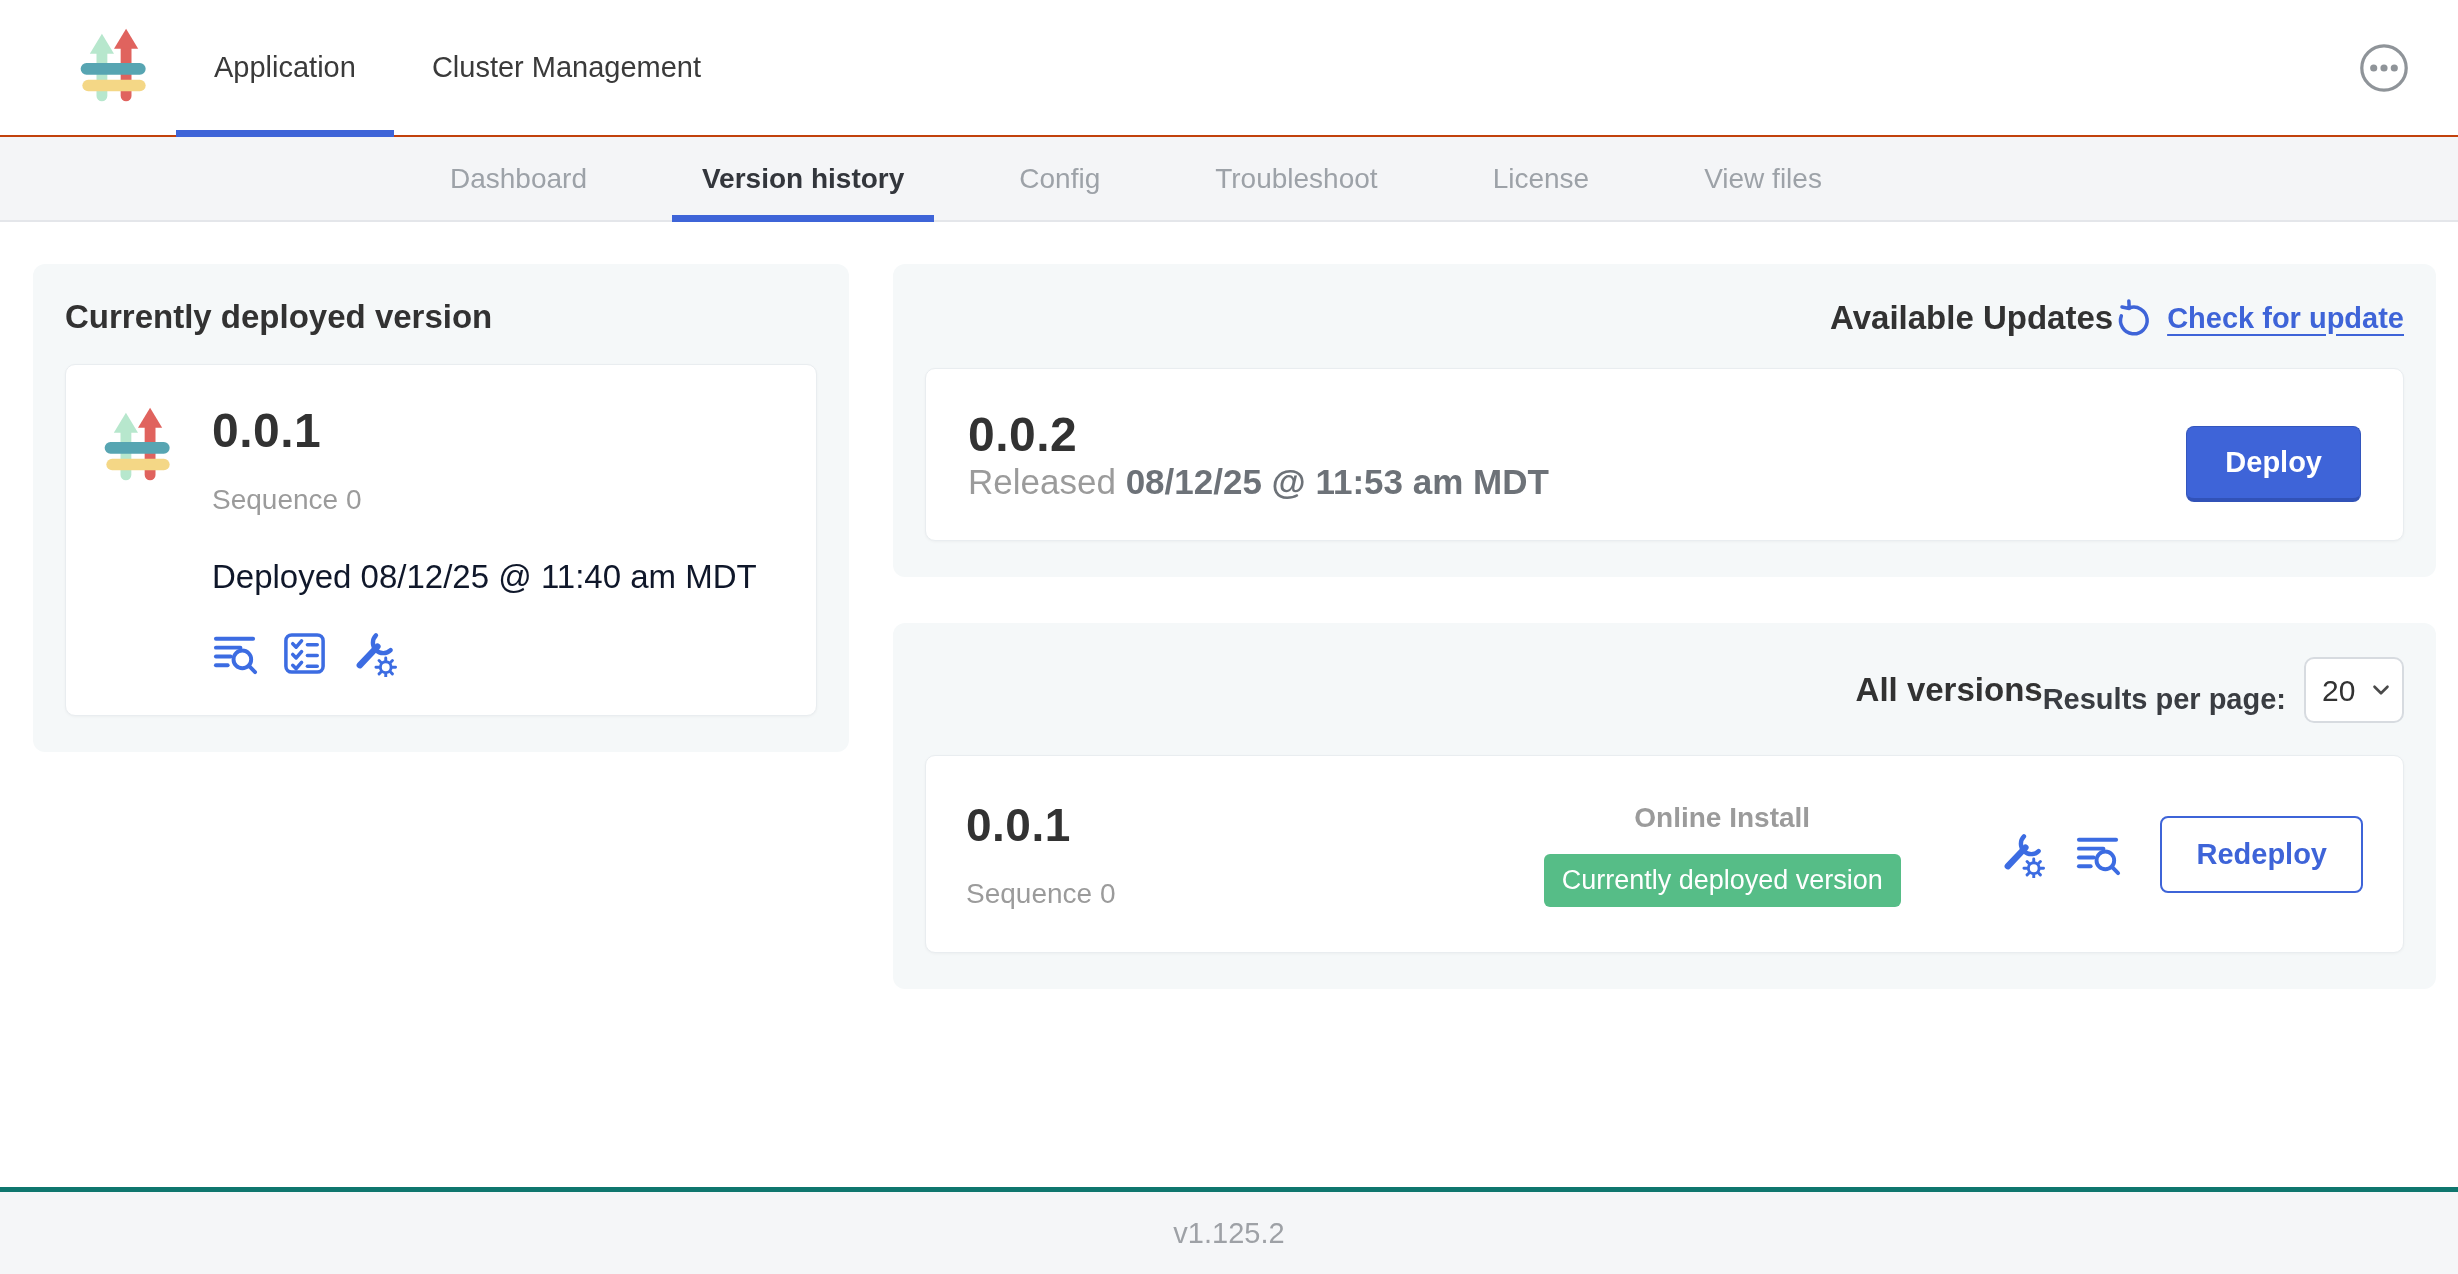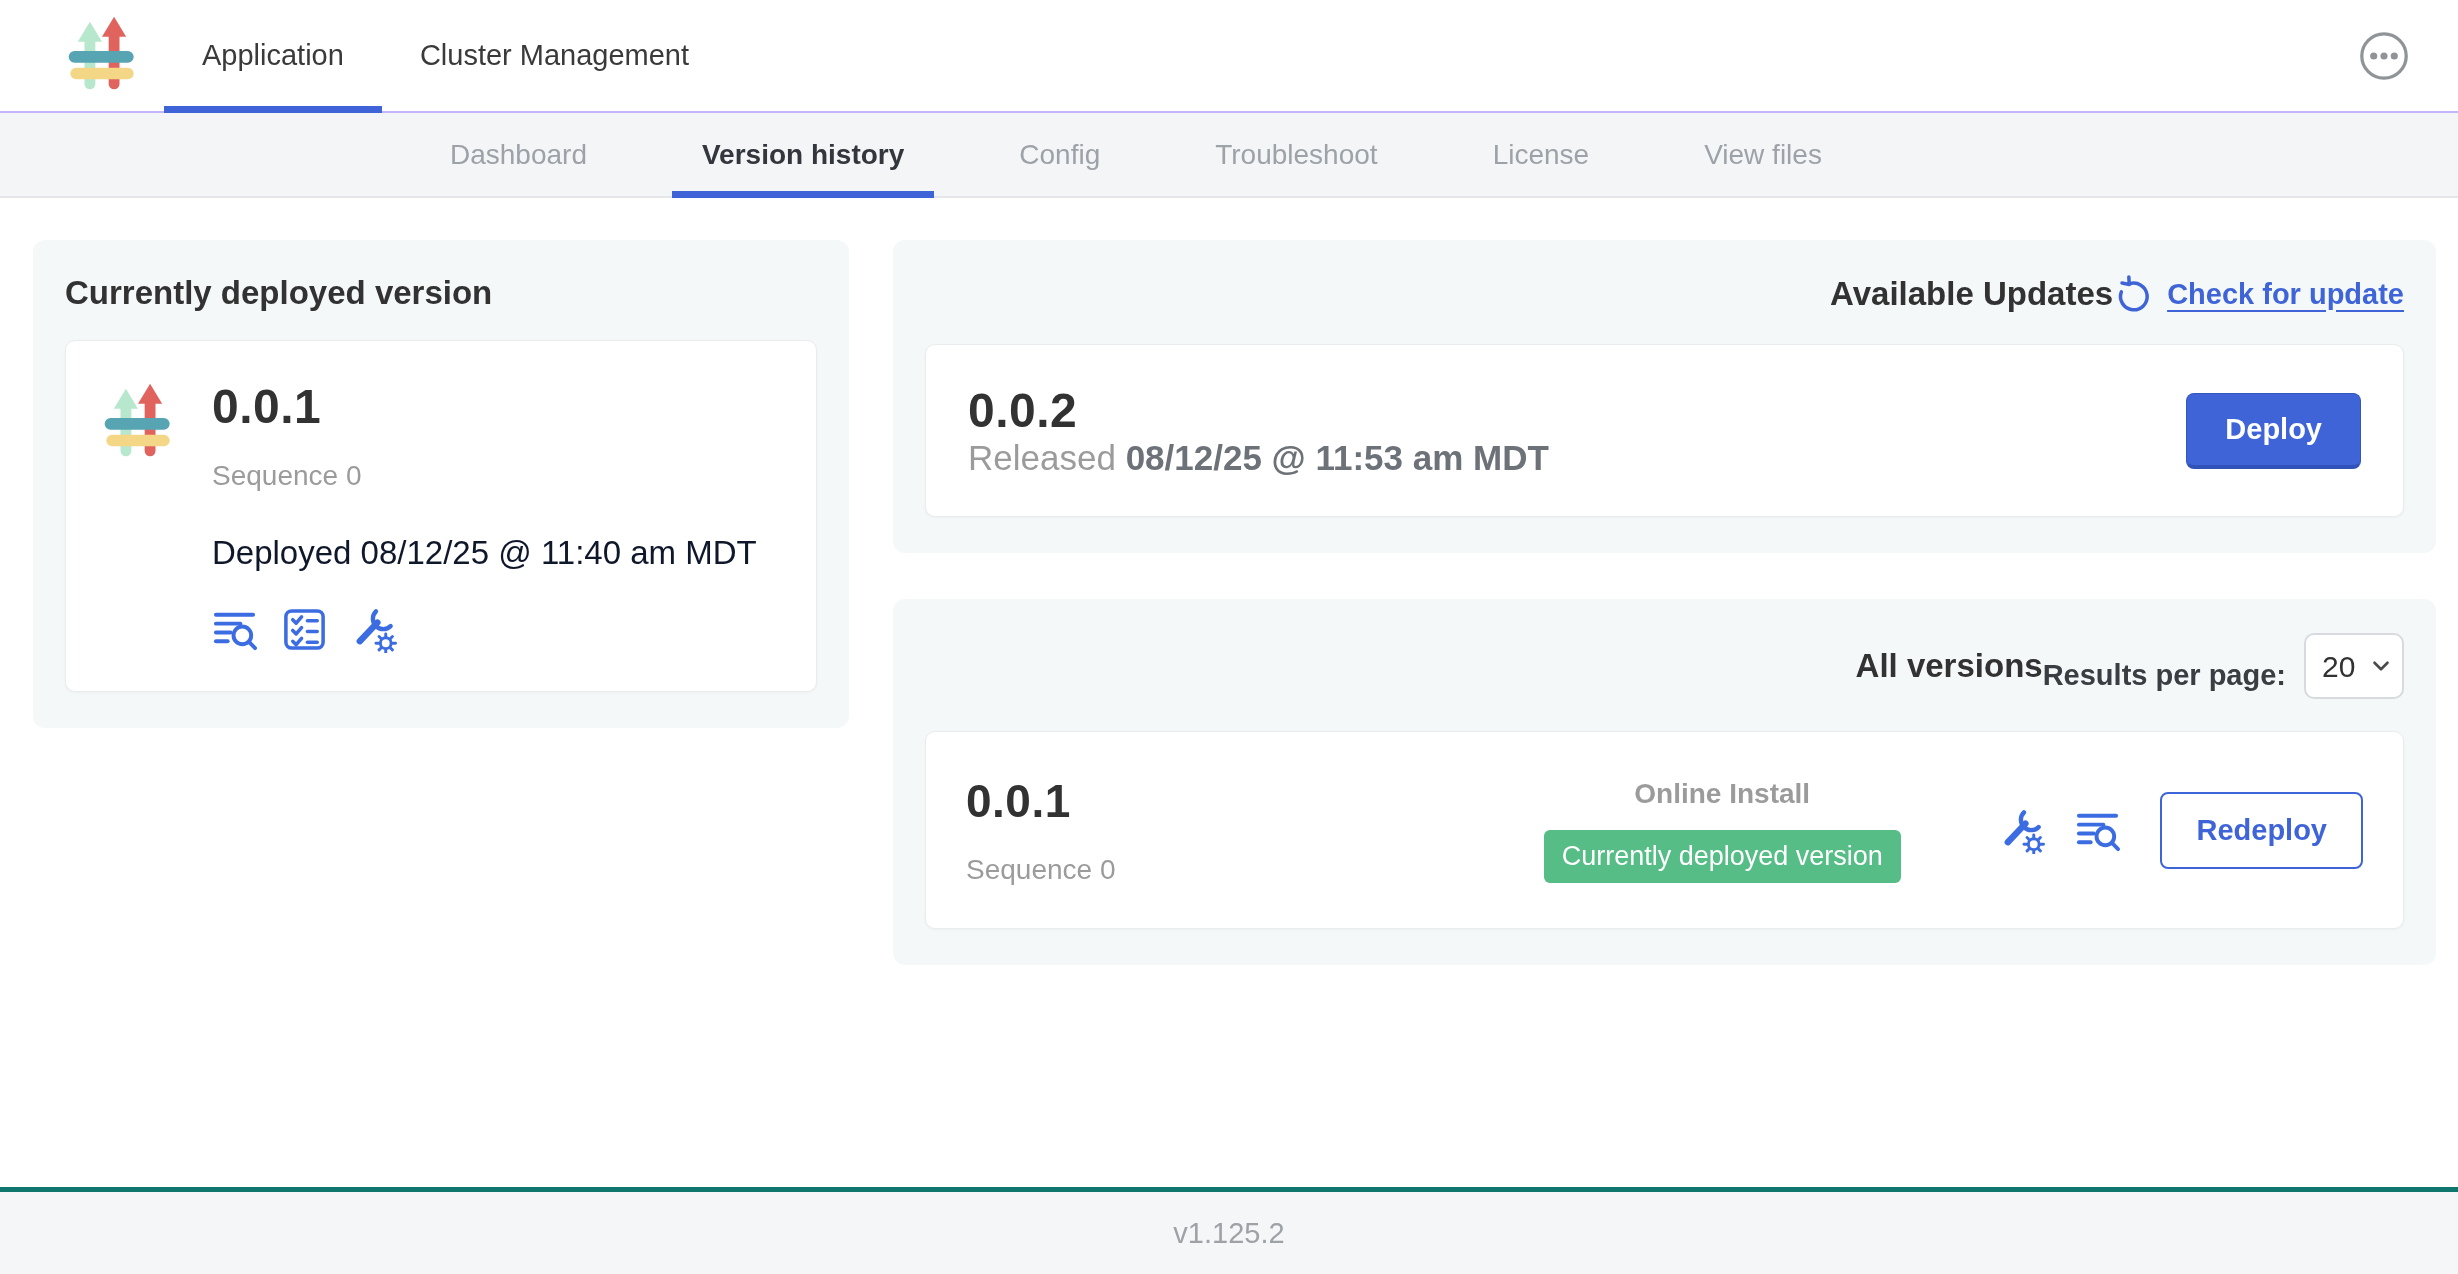--- a/index.html
+++ b/index.html
@@ -7,22 +7,22 @@
   body {
     font-family: "Liberation Sans", sans-serif;
     background: #ffffff;
     color: #323232;
     overflow: hidden;
   }
   .page { display: flex; flex-direction: column; width: 100%; height: 100%; }
 
   
   .topnav {
-    height: 113px; background: #ffffff; border-bottom: 2px solid #c4b5fd;
-    display: flex; align-items: stretch; flex: none;
+    height: 137px; background: #ffffff; border-bottom: 2px solid #c2410c;
+    display: flex; align-items: stretch; flex: none; padding-left: 12px;
   }
   .logo { align-self: center; margin-left: 62px; width: 80px; height: 80px; flex: none; }
   .topnav-tabs { display: flex; margin-left: 22px; }
   .toptab {
     position: relative; display: flex; align-items: center;
     padding: 0 38px; font-size: 29px; color: #3a3a3a; cursor: pointer;
   }
   .toptab.active::after {
     content: ""; position: absolute; left: 0; right: 0; bottom: -2px; height: 7px;
     background: #3e64d8;
@@ -76,21 +76,21 @@
   .action-icon svg { width: 100%; height: 100%; display: block; }
 
   
   .card-head { display: flex; align-items: center; justify-content: flex-end; }
   .check-link {
     display: flex; align-items: center; gap: 14px; color: #3e64d8;
     font-size: 29px; font-weight: 700; cursor: pointer; text-decoration: none;
   }
   .check-link .link-text { text-decoration: underline; text-underline-offset: 6px; }
   .refresh { width: 40px; height: 40px; }
-  .update-row { margin-top: 30px; padding: 38px 42px; display: flex; align-items: center; justify-content: space-between; }
+  .update-row { margin-top: 30px; padding: 38px 42px; display: flex; align-items: flex-end; justify-content: space-between; }
   .released { font-size: 35px; color: #9b9b9b; }
   .released b { color: #6d7278; font-weight: 700; }
   .btn-primary {
     background: #3e64d8; color: #ffffff; font-family: inherit;
     font-size: 29px; font-weight: 700; border: 1px solid #3356bd; border-bottom: 4px solid #3152b8;
     border-radius: 8px; padding: 19px 38px; cursor: pointer;
   }
 
   
   .results-wrap { display: flex; align-items: center; gap: 18px; }

